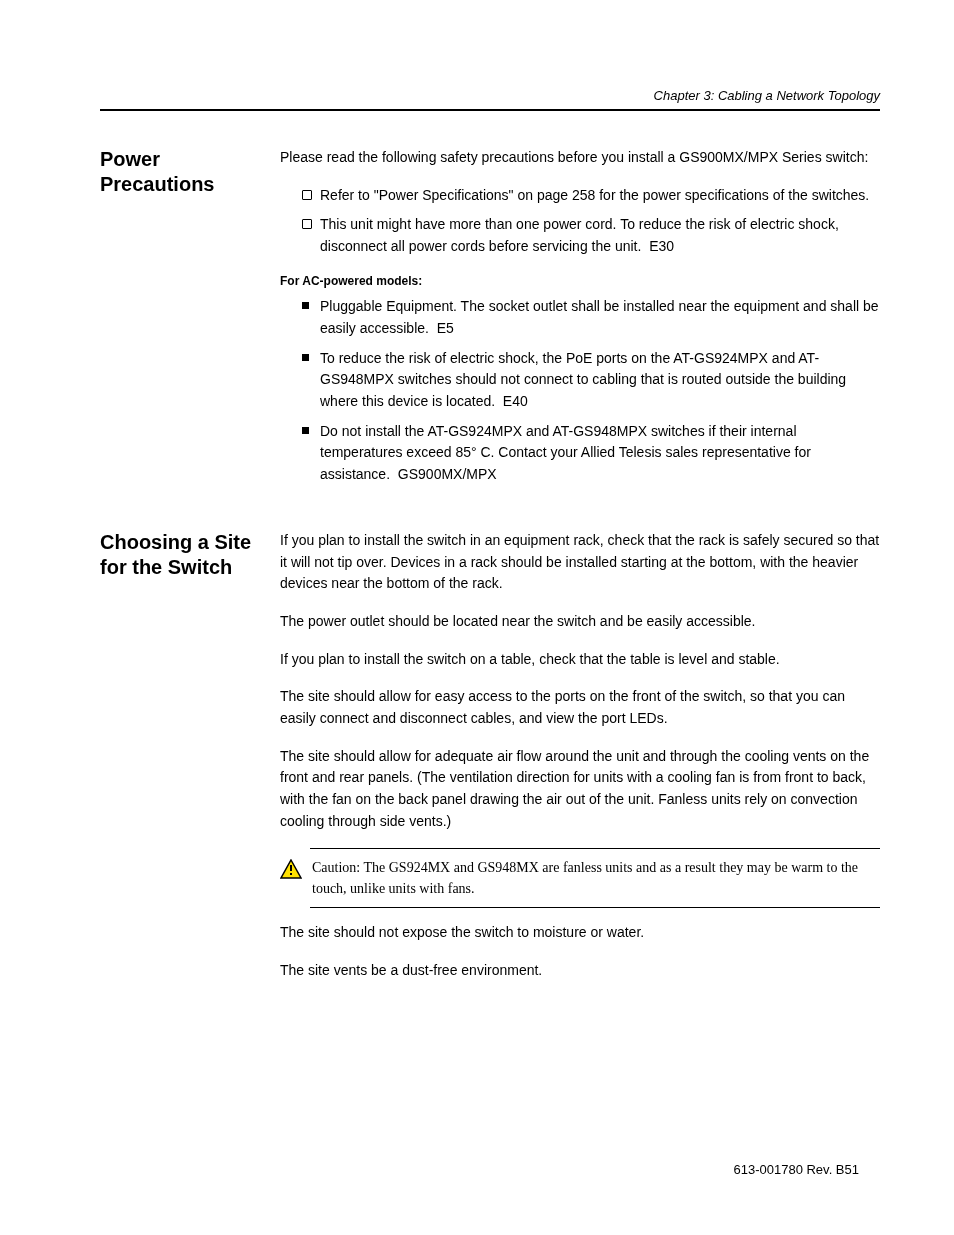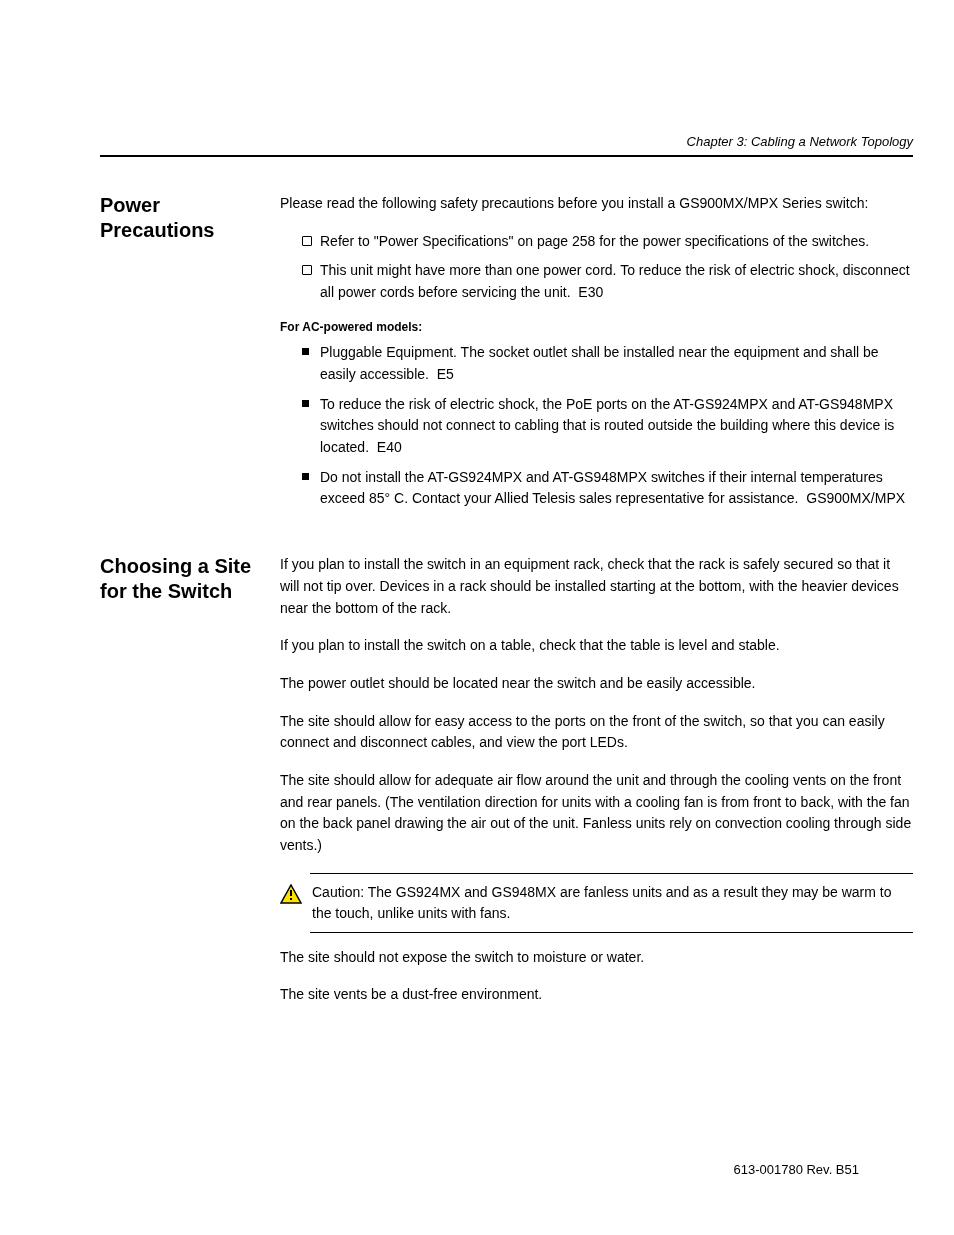--- a/index.html
+++ b/index.html
@@ -5,22 +5,21 @@
   * { box-sizing: border-box; margin: 0; padding: 0; }
   body {
     width: 954px;
     height: 1235px;
     background: #fff;
     font-family: Arial, Helvetica, sans-serif;
     color: #000;
     position: relative;
   }
   .page {
-    padding: 88px 41px 60px 100px;
-    margin-top: 46px;
+    padding: 88px 74px 60px 100px;
   }
   .header-right {
     text-align: right;
     font-size: 13px;
     font-style: italic;
     margin-bottom: 6px;
   }
   .hr-top {
     border: none;
     border-top: 2px solid #000;
@@ -87,20 +86,21 @@
     border: none;
     border-top: 1px solid #000;
     margin: 0 0 8px 30px;
   }
   .caution-line-bottom { margin-top: 8px; margin-bottom: 0; }
   .caution-row {
     display: flex;
     align-items: flex-start;
     gap: 10px;
     padding-left: 0;
+    font-family: Liberation Serif, serif;
   }
   .caution-text {
     flex: 1;
     font-size: 14px;
     line-height: 1.5;
   }
   .warn-icon {
     flex: 0 0 22px;
     margin-top: 2px;
   }
@@ -138,22 +138,22 @@
       </ul>
     </div>
   </div>
 
   <div class="gap"></div>
 
   <div class="section-row">
     <div class="section-left">Choosing a Site for the Switch</div>
     <div class="section-body">
       <div class="p">If you plan to install the switch in an equipment rack, check that the rack is safely secured so that it will not tip over. Devices in a rack should be installed starting at the bottom, with the heavier devices near the bottom of the rack.</div>
+      <div class="p">The power outlet should be located near the switch and be easily accessible.</div>
       <div class="p">If you plan to install the switch on a table, check that the table is level and stable.</div>
-      <div class="p">The power outlet should be located near the switch and be easily accessible.</div>
       <div class="p">The site should allow for easy access to the ports on the front of the switch, so that you can easily connect and disconnect cables, and view the port LEDs.</div>
       <div class="p">The site should allow for adequate air flow around the unit and through the cooling vents on the front and rear panels. (The ventilation direction for units with a cooling fan is from front to back, with the fan on the back panel drawing the air out of the unit. Fanless units rely on convection cooling through side vents.)</div>
 
       <div class="caution-block">
         <hr class="caution-line-top">
         <div class="caution-row">
           <span class="warn-icon">
             <svg width="22" height="20" viewBox="0 0 22 20">
               <polygon points="11,1 21,19 1,19" fill="#FFE100" stroke="#000" stroke-width="1.5"></polygon>
               <rect x="10" y="6" width="2" height="6" fill="#000"></rect>

